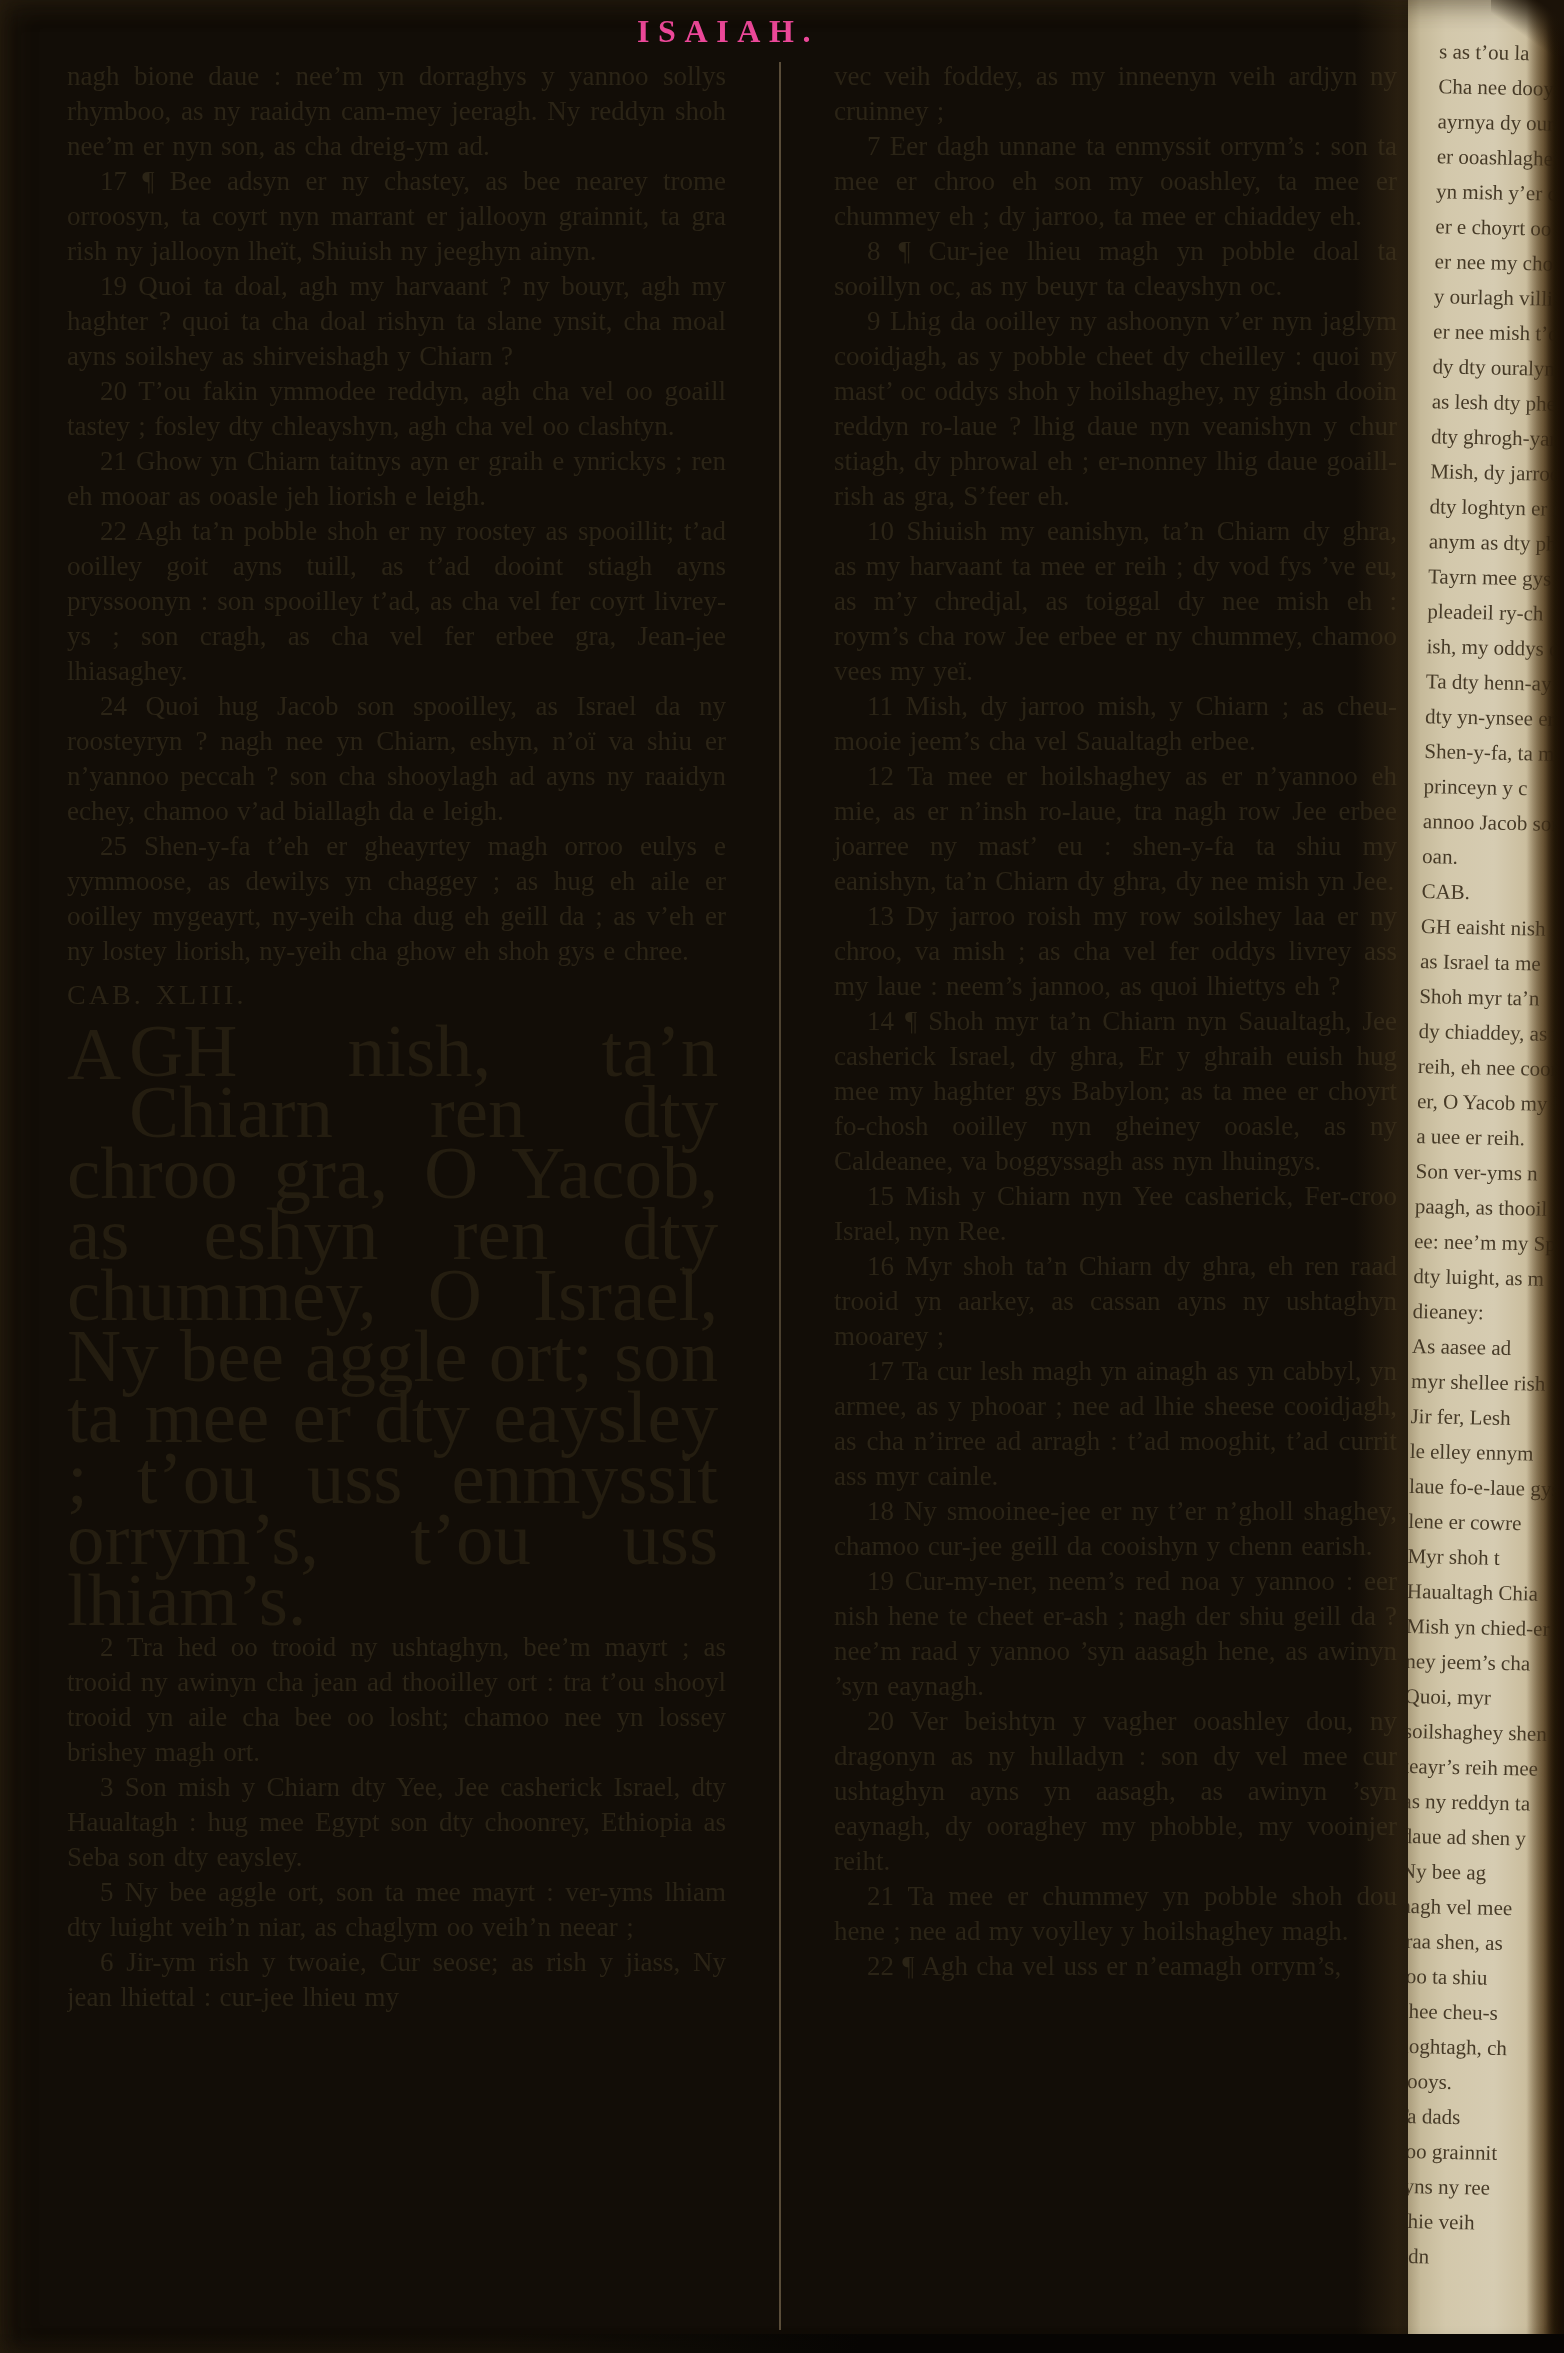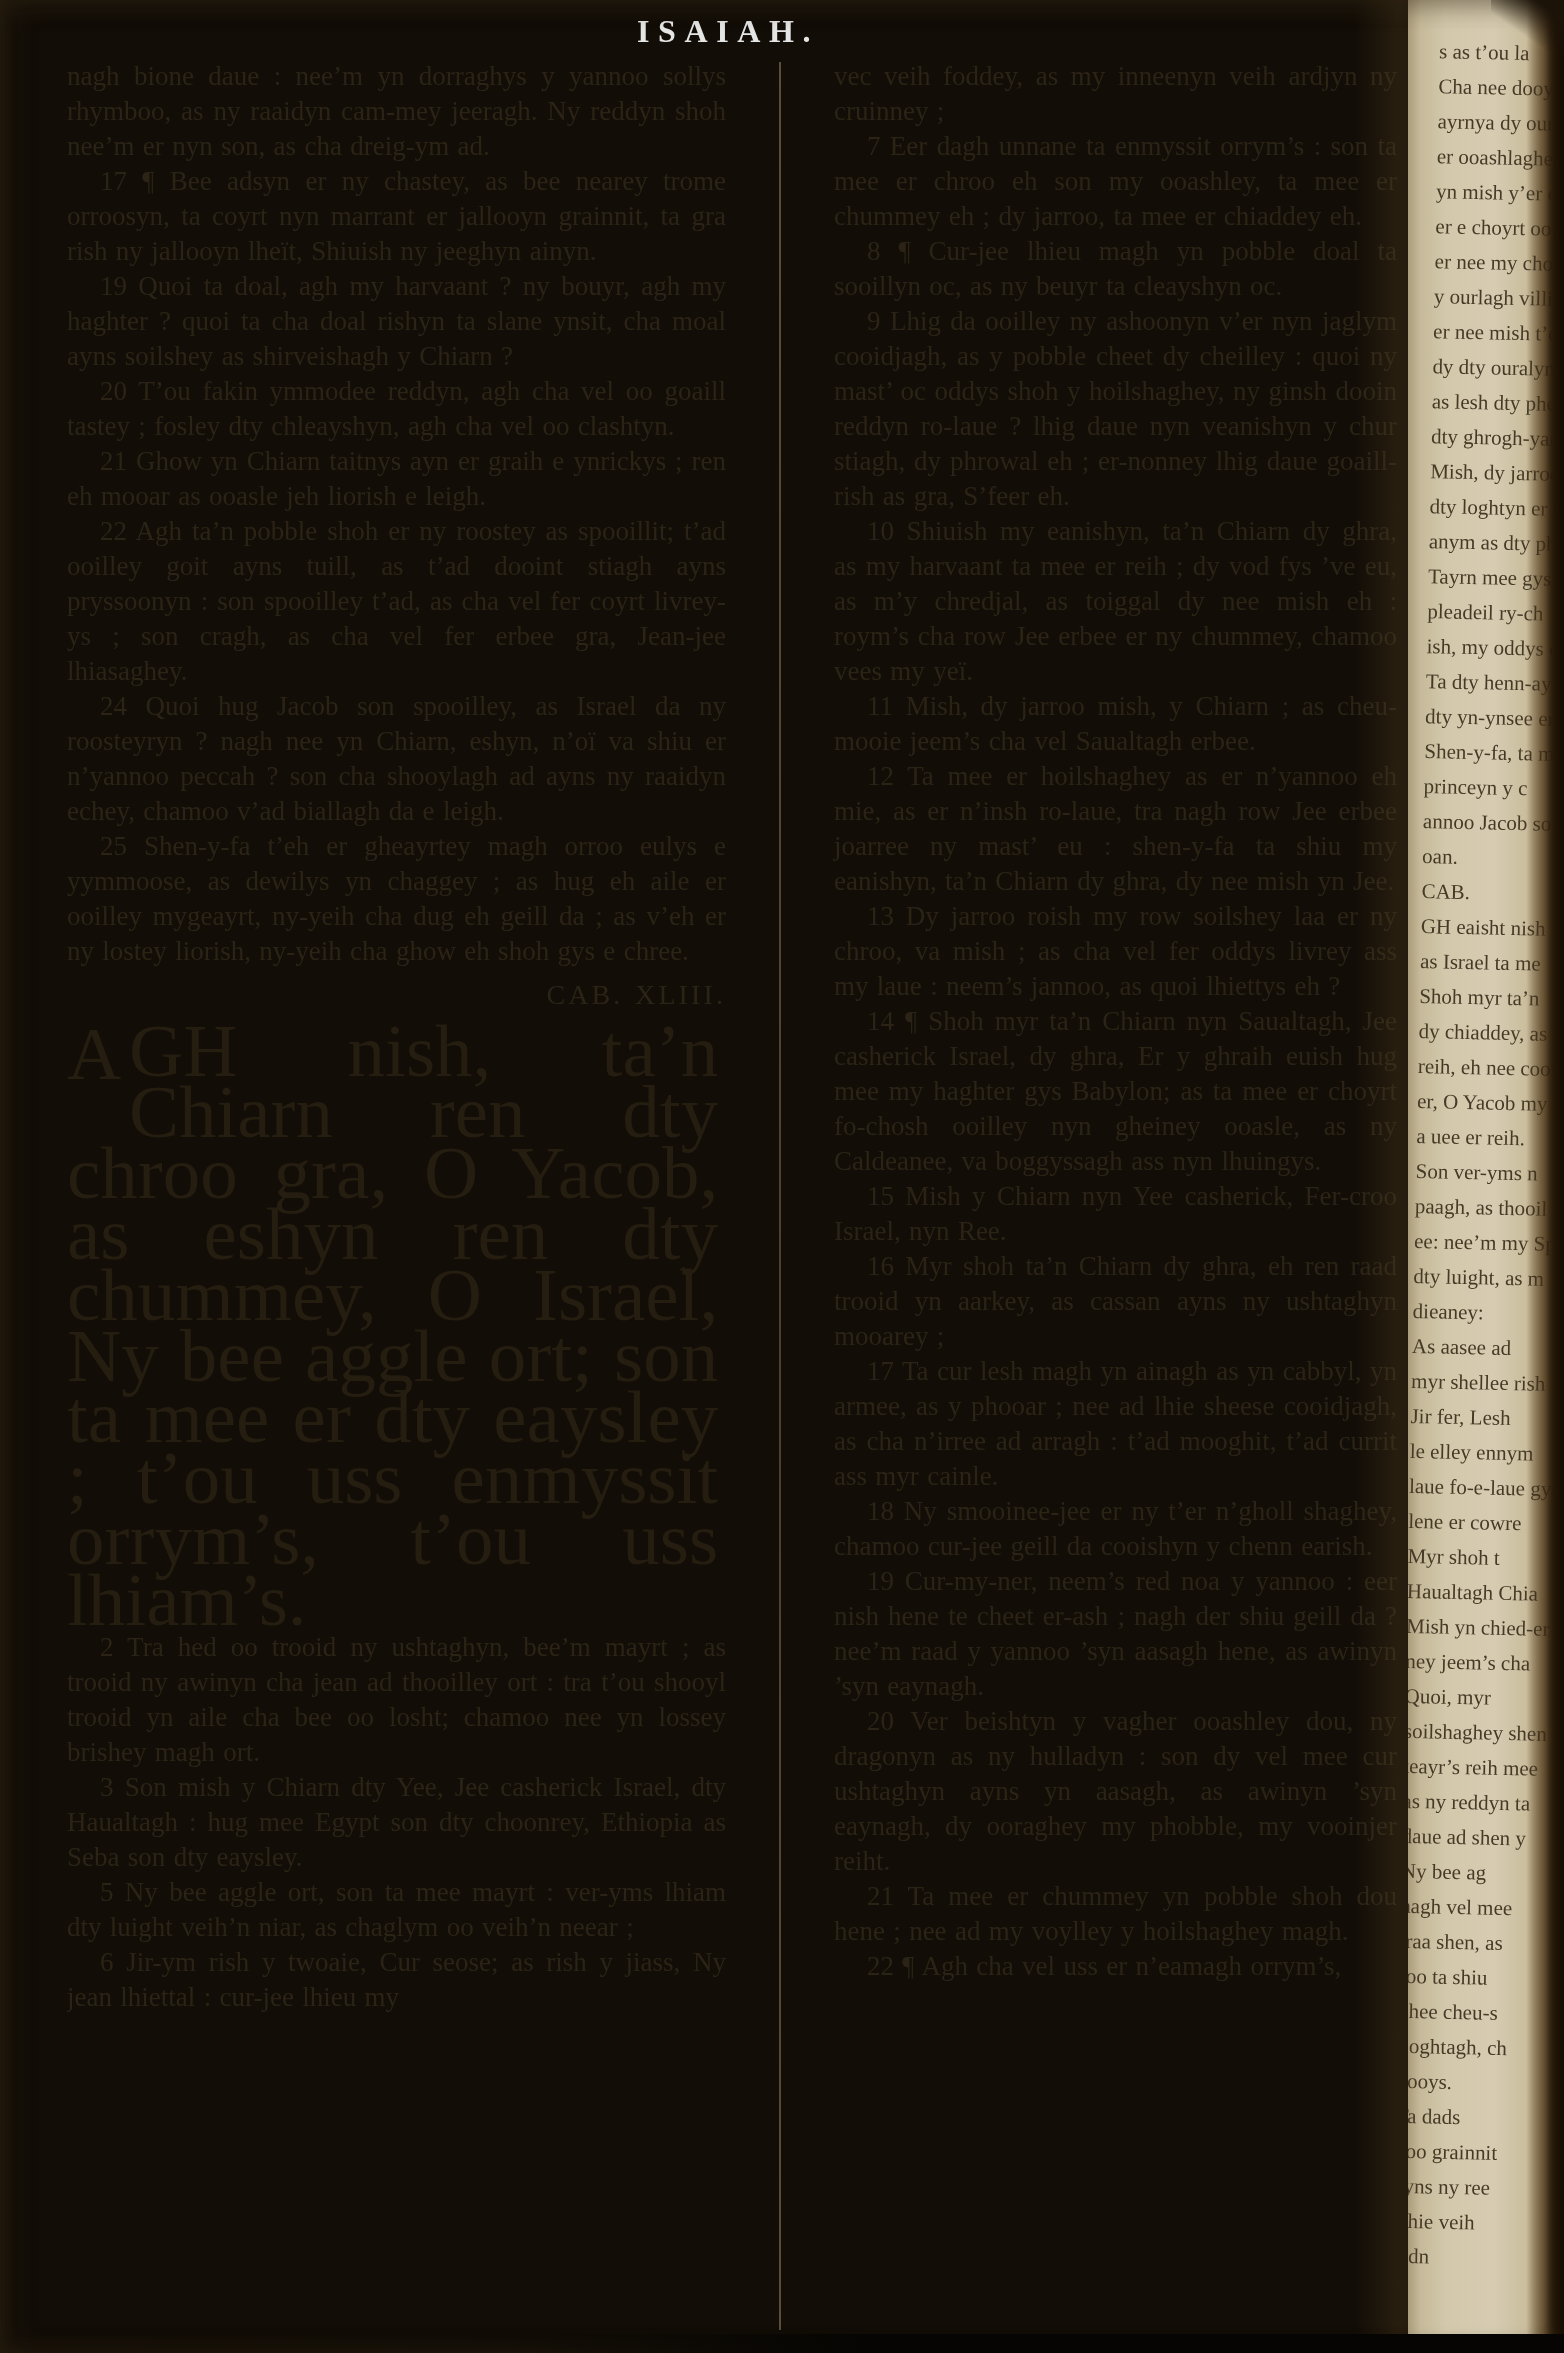--- a/index.html
+++ b/index.html
@@ -16,42 +16,42 @@
       radial-gradient(ellipse 548px 329px at 80% 26%, rgba(176,146,86,.16), transparent 72%),
       radial-gradient(ellipse 376px 704px at 4% 45%, rgba(110,92,62,.18), transparent 70%),
       radial-gradient(ellipse 704px 391px at 55% 99%, rgba(120,100,64,.14), transparent 75%),
       linear-gradient(90deg,#a89c83 0px,#bfb49e 33px,#cac1ac 117px,#cfc6b2 30%,#d0c7b3 55%,#ccc2ab 78%,#c4b79c 92%,#baa field 100%),
       #cdc4b0;
   }
   .running-head{
     position:absolute;top:12.5px;left:67px;width:1322px;
     text-align:center;
     font-size:32px;font-weight:bold;letter-spacing:8.6px;
-    color:#e5e5e5;
+    color:#ec4899;
   }
   .text-block{
     position:absolute;top:59px;left:67px;width:1330px;height:2279px;
     display:flex;overflow:hidden;
     color:#2b2416;
     gap:43px;
   }
   .col{
     font-size:27px;line-height:35px;
     text-align:justify;
     word-spacing:1.6px;
   }
   .col.left{width:659px;}
   .col.right{flex:1;}
   .divider{width:1.6px;background:linear-gradient(#5a4d39, #4a3f2e 60%, #5a4d39);margin:3.1px 10.2px 7.8px 10.2px;}
   .para{margin:0;}
   .para.verse{text-indent:33px;}
   .para.cont{text-indent:0;}
   .para.dropcap{text-indent:0;}
   .chap-heading{
-    text-align:right;
+    text-align:left;
     font-size:28px;letter-spacing:3.1px;font-weight:normal;
     margin:7.8px 0 4.7px 0;
     text-indent:0;
   }
   .dropcap{
     float:left;
     font-size:75px;line-height:61px;
     padding:3.1px 7.8px 0 0;
     color:#241d10;
   }

